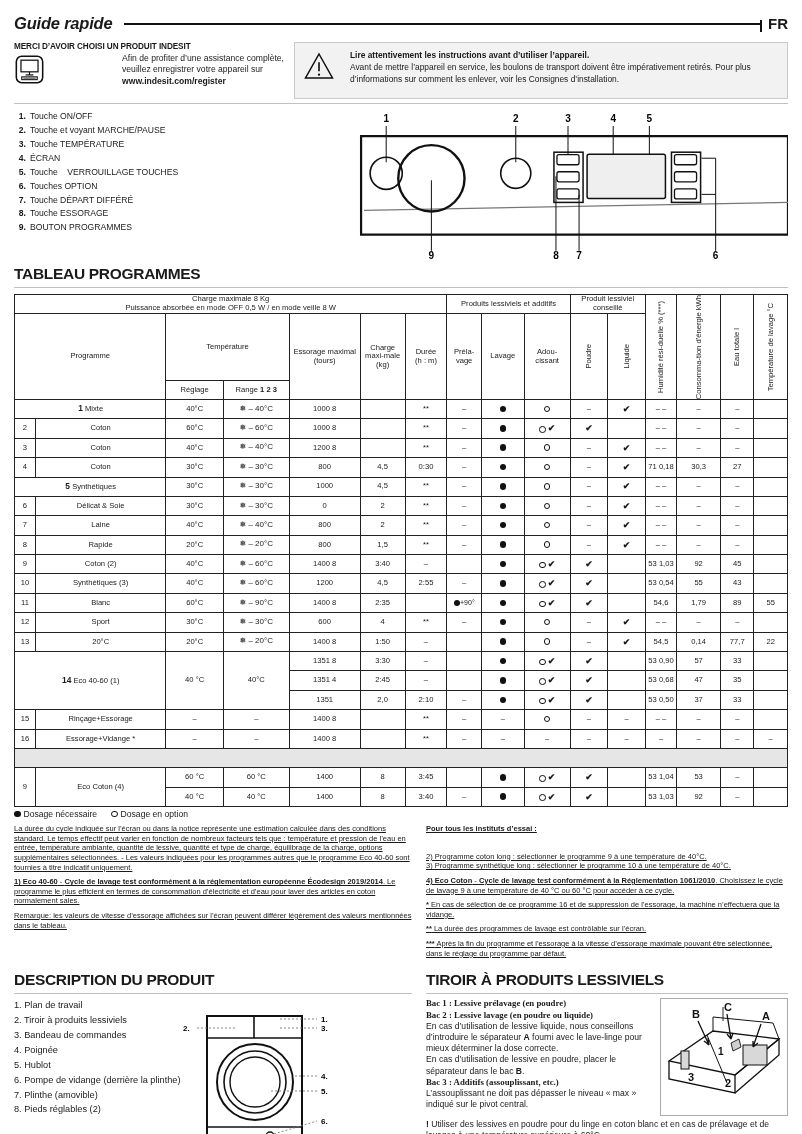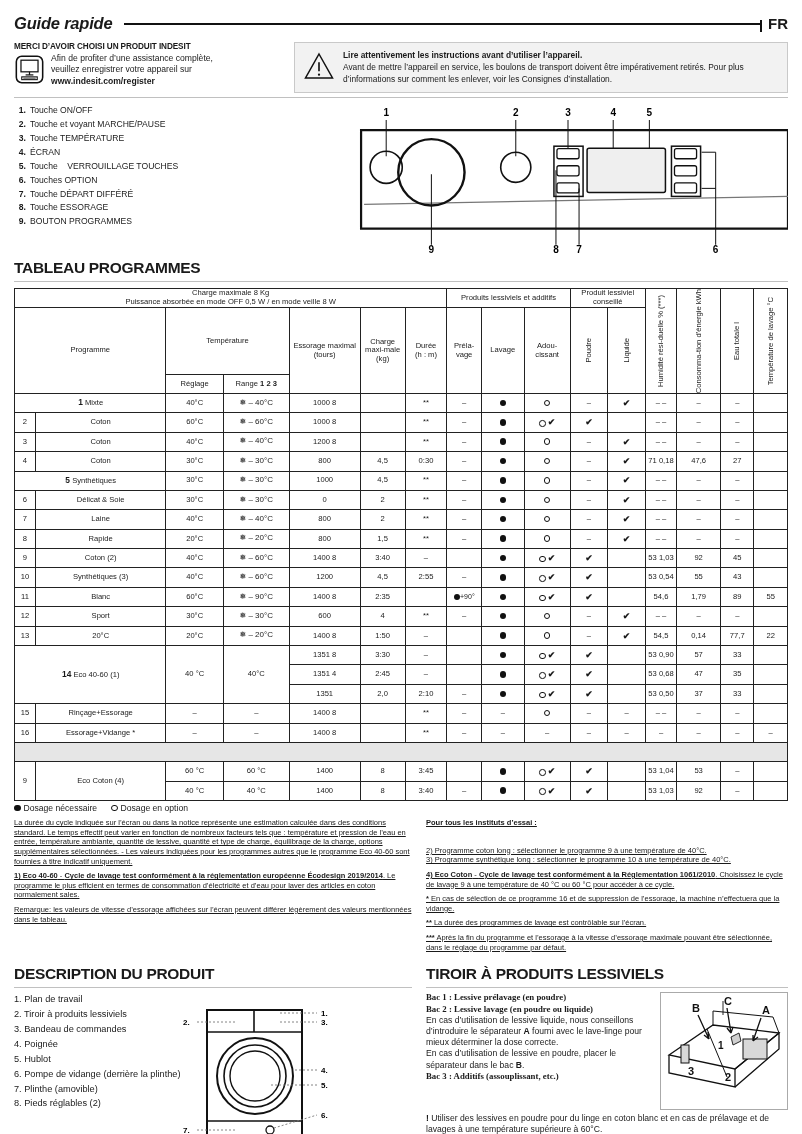--- a/index.html
+++ b/index.html
@@ -21,28 +21,28 @@
     letter-spacing: -0.2px; white-space:nowrap;
   }
   .hdr-rule { flex:1; height:0; border-top:2px solid #111; margin: 0 6px 0 12px; position:relative; }
   .hdr-rule:after{ content:""; position:absolute; right:0; top:-5px; width:2px; height:12px; background:#111;}
   .hdr-lang { font-weight:700; font-size:15px; }
 
   
   .intro { display:flex; gap:10px; margin-top:9px; align-items:flex-start; }
   .intro-left { width:270px; }
   .intro-left h4 { margin:0 0 2px 0; font-size:8.2px; font-weight:700; letter-spacing:-0.1px;}
-  .intro-body { display:flex; gap:6px; }
+  .intro-body { display:flex; gap:19px;justify-content:space-between; }
   .pc-icon { width:31px; height:31px; flex:0 0 31px; margin-top:1px; }
   .intro-lines { font-size:8.6px; line-height:1.33; }
   .intro-lines b { font-weight:700; }
 
   .warn {
     flex:1; border:1px solid #c9c9c9; background:#f2f2f2;
-    display:flex; gap:9px; padding:7px 10px 7px 9px; align-items:flex-start;
+    display:flex; gap:16px; padding:7px 10px 13px 9px; align-items:flex-start;
   }
   .warn-tri { width:30px; height:28px; flex:0 0 30px; margin-top:2px;}
   .warn-txt { font-size:8.4px; line-height:1.35; }
   .warn-txt .w-b { font-weight:700; display:block; margin-bottom:1px; }
 
   
   .sec-title { font-size:15.5px; font-weight:700; letter-spacing:-0.3px; margin:11px 0 0 0; }
   .sec-rule { border-top:1px solid #c0c0c0; margin-top:4px; }
 
   
@@ -373,21 +373,21 @@
           <td><span class="snow">❅ – 30°C</span></td>
           <td><span>800</span></td>
           <td>4,5</td>
           <td>0:30</td>
           <td>–</td>
           <td><i class="dot"></i></td>
           <td><i class="circ"></i></td>
           <td>–</td>
           <td><span class="chk">✔</span></td>
           <td>71 <span>0,18</span></td>
-          <td>47,6</td>
+          <td>30,3</td>
           <td>27</td>
           <td></td>
         </tr>
         <tr>
           <td colspan="2" class="tl pname" style="padding-left:3px"><span class="pnum">5</span> Synthétiques</td>
           <td>30°C</td>
           <td><span class="snow">❅ – 30°C</span></td>
           <td><span>1000</span></td>
           <td>4,5</td>
           <td>**</td>
@@ -749,20 +749,21 @@
     <div class="br">
       <div class="sec-title" style="margin-top:0">TIROIR À PRODUITS LESSIVIELS</div>
       <div class="sec-rule"></div>
       <div class="br-flex" style="margin-top:4px">
         <div class="bac" style="flex:1">
           <div class="bac-head">Bac 1 : Lessive prélavage (en poudre)</div>
           <div class="bac-head">Bac 2 : Lessive lavage (en poudre ou liquide)</div>
           <div><span>En cas d’utilisation de lessive liquide, nous conseillons d’introduire le séparateur </span><b>A</b><span> fourni avec le lave-linge pour mieux déterminer la dose correcte.</span></div>
           <div><span>En cas d’utilisation de lessive en poudre, placer le séparateur dans le bac </span><b>B</b><span>.</span></div>
           <div class="bac-head">Bac 3 : Additifs (assouplissant, etc.)</div>
+          <div>L’assouplissant ne doit pas dépasser le niveau « max » indiqué sur le pivot central.</div>
         </div>
         <div class="drawer-box">
           <svg width="126" height="116" viewBox="0 0 126 116">
             <g fill="none" stroke="#111" stroke-width="1.3">
               <path d="M8 62 L52 32 L118 40 L74 76 Z"></path>
               <path d="M8 62 L8 80 L74 94 L74 76"></path>
               <path d="M74 76 L118 40 L118 56 L74 94"></path>
               <path d="M46 36 L66 84" stroke-width="1"></path>
               <path d="M52 32 L52 18 L112 24 L118 40" stroke-width="1"></path>
               <path d="M62 22 L62 8" stroke-width="0.9"></path>

